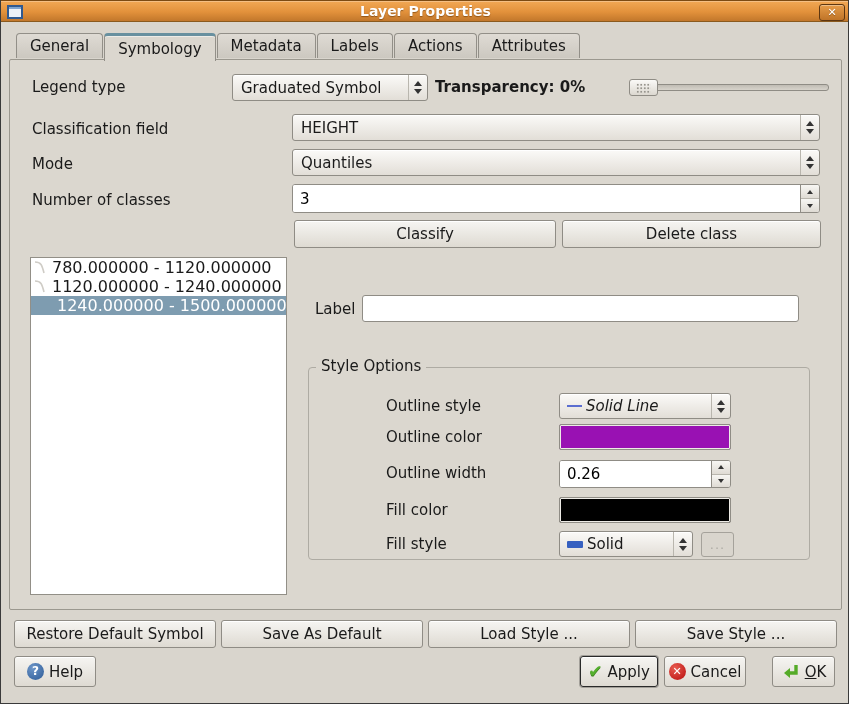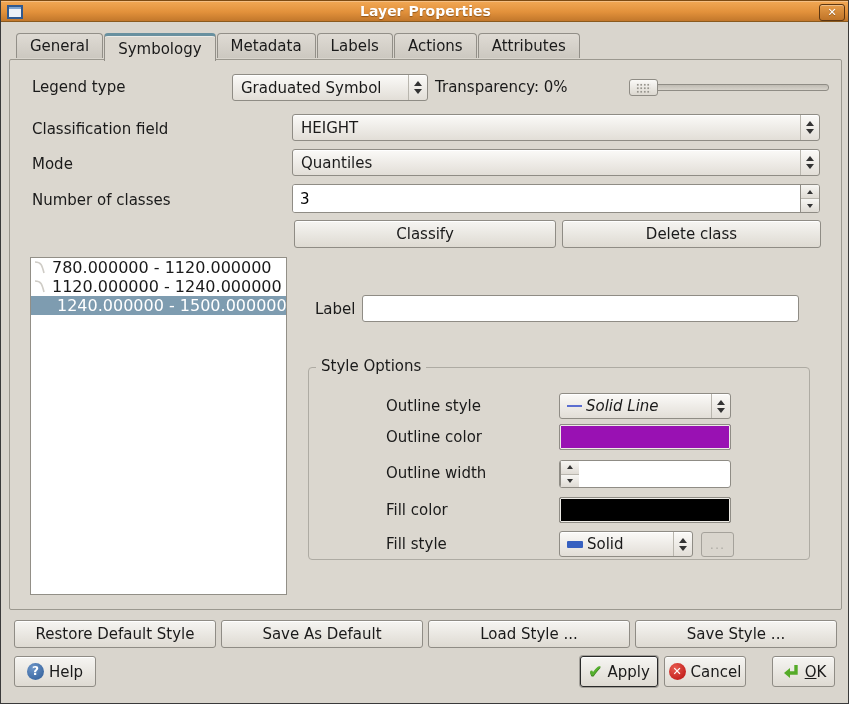--- a/index.html
+++ b/index.html
@@ -139,21 +139,21 @@
   <div class="content">
 
     <span class="lbl" style="left:22px; top:17px;">Legend type</span>
     <div class="combo" style="left:222px; top:14px; width:196px; height:27px;">
       <span class="combo-text">Graduated Symbol</span>
       <span class="combo-spin">
           <i class="tri-up"></i>
           <i class="tri-down"></i>
         </span>
     </div>
-    <span class="lbl" style="left:425px; top:17px;">Transparency: 0%</span>
+    <span class="lbl" style="left:425px; top:17px;font-weight:bold;">Transparency: 0%</span>
     <div class="slider" style="left:619px; top:14px; width:200px; height:27px;">
       <div class="slider-groove"></div>
       <div class="slider-handle">
           <div class="slider-dots"></div>
         </div>
     </div>
 
     <span class="lbl" style="left:22px; top:59px;">Classification field</span>
     <div class="combo" style="left:282px; top:54px; width:528px; height:27px;">
       <span class="combo-text">HEIGHT</span>
@@ -223,20 +223,21 @@
             <i class="tri-up"></i>
             <i class="tri-down"></i>
           </span>
       </div>
 
       <span class="lbl" style="left:77px; top:59px;">Outline color</span>
       <div class="swatch" style="left: 250px; top: 56px; width: 172px; height: 26px; background: rgb(153, 17, 179);"></div>
 
       <span class="lbl" style="left:77px; top:95px;">Outline width</span>
       <div class="spinbox" style="left:250px; top:92px; width:172px; height:28px;">
+        <input class="spin-input" value="0.26" style="">
         <div class="spin-btns">
           <div class="spin-btn">
               <i class="tri-up"></i>
             </div>
           <div class="spin-btn">
               <i class="tri-down"></i>
             </div>
         </div>
       </div>
 
@@ -250,21 +251,21 @@
         <span class="combo-spin">
             <i class="tri-up"></i>
             <i class="tri-down"></i>
           </span>
       </div>
       <div class="more-btn" style="left:392px; top:164px; width:33px; height:25px;">...</div>
     </div>
   </div>
 
   <div class="stylebtn-row">
-    <div class="push-btn">Restore Default Style</div>
+    <div class="push-btn">Restore Default Symbol</div>
     <div class="push-btn">Save As Default</div>
     <div class="push-btn">Load Style ...</div>
     <div class="push-btn">Save Style ...</div>
   </div>
 
   <div class="bottom-row">
     <div class="dlg-btn btn-help">
       <span class="help-icon">?</span>
       <span>Help</span>
     </div>

